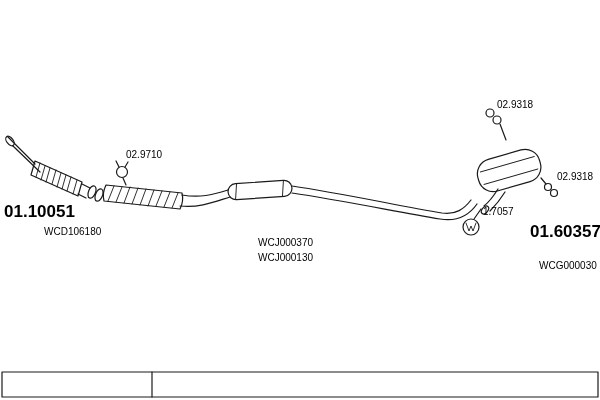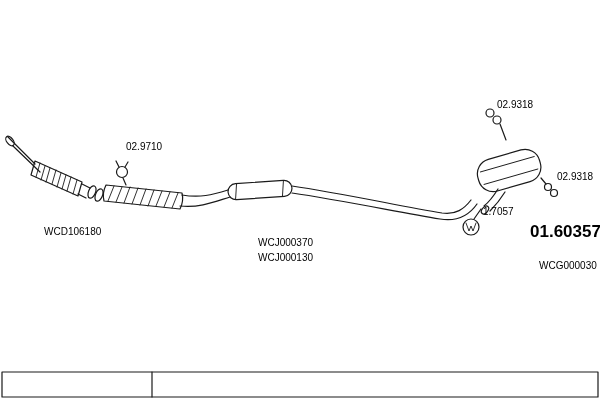--- a/index.html
+++ b/index.html
@@ -74,23 +74,24 @@
         <path d="M474,219 L481,209"></path>
       </g>
 
       <g>
         <rect x="2" y="372" width="596" height="25"></rect>
         <line x1="152" y1="372" x2="152" y2="397"></line>
       </g>
     </g>
   </svg>
 
+  <div class="lbl big" style="left:4px;top:203px">01.10051</div>
   <div class="lbl small" style="left:24px;top:226px">WCD106180</div>
 
-  <div class="lbl small" style="left:106px;top:141px">02.9710</div>
+  <div class="lbl small" style="left:106px;top:149px">02.9710</div>
 
   <div class="lbl small" style="left:238px;top:237px">WCJ000370</div>
   <div class="lbl small" style="left:238px;top:252px">WCJ000130</div>
 
   <div class="lbl small" style="left:477px;top:99px">02.9318</div>
   <div class="lbl small" style="left:537px;top:171px">02.9318</div>
   <div class="lbl small" style="left:463px;top:206px">1.7057</div>
 
   <div class="lbl big" style="left:530px;top:223px">01.60357</div>
   <div class="lbl small" style="left:519px;top:260px">WCG000030</div>

